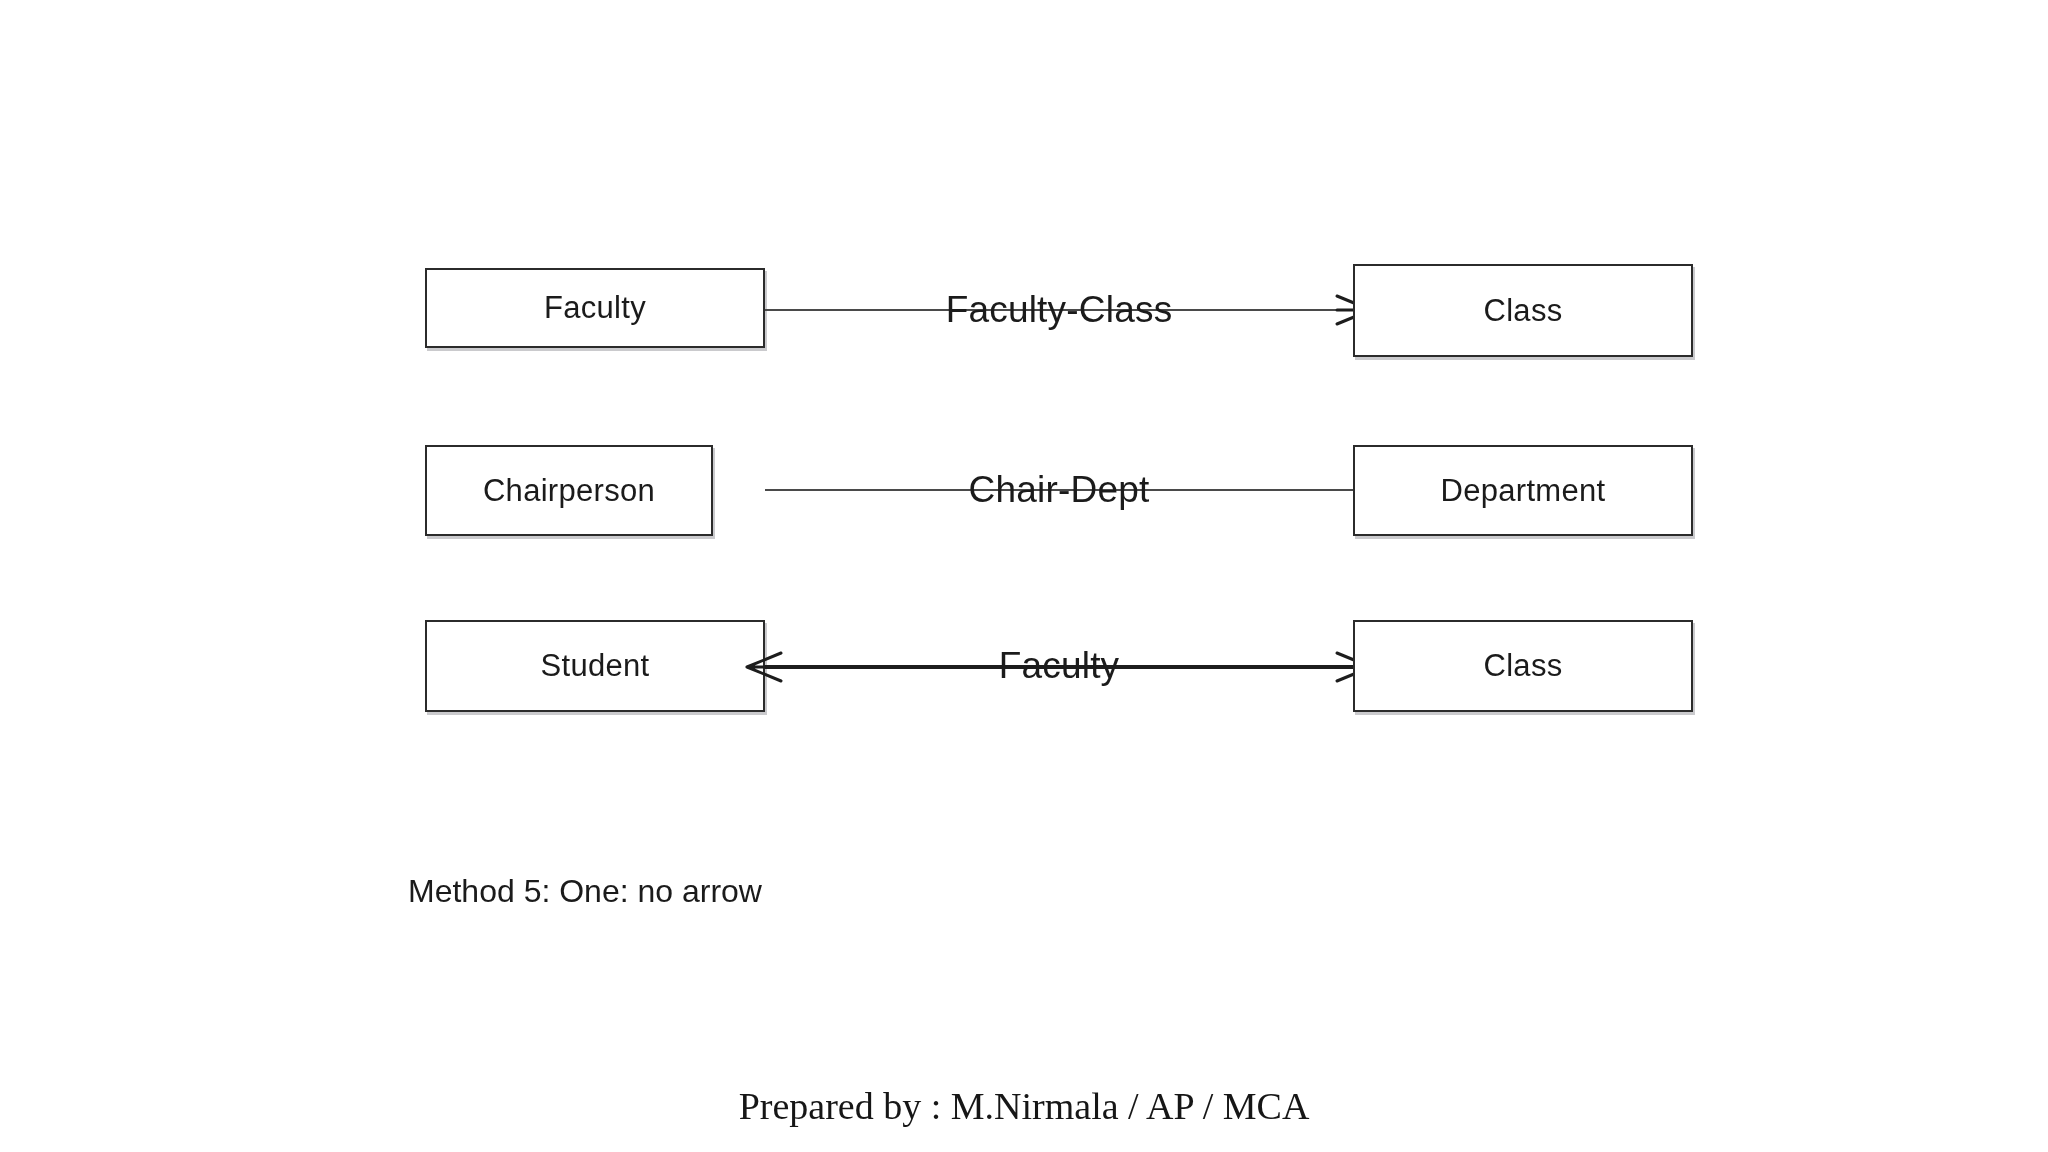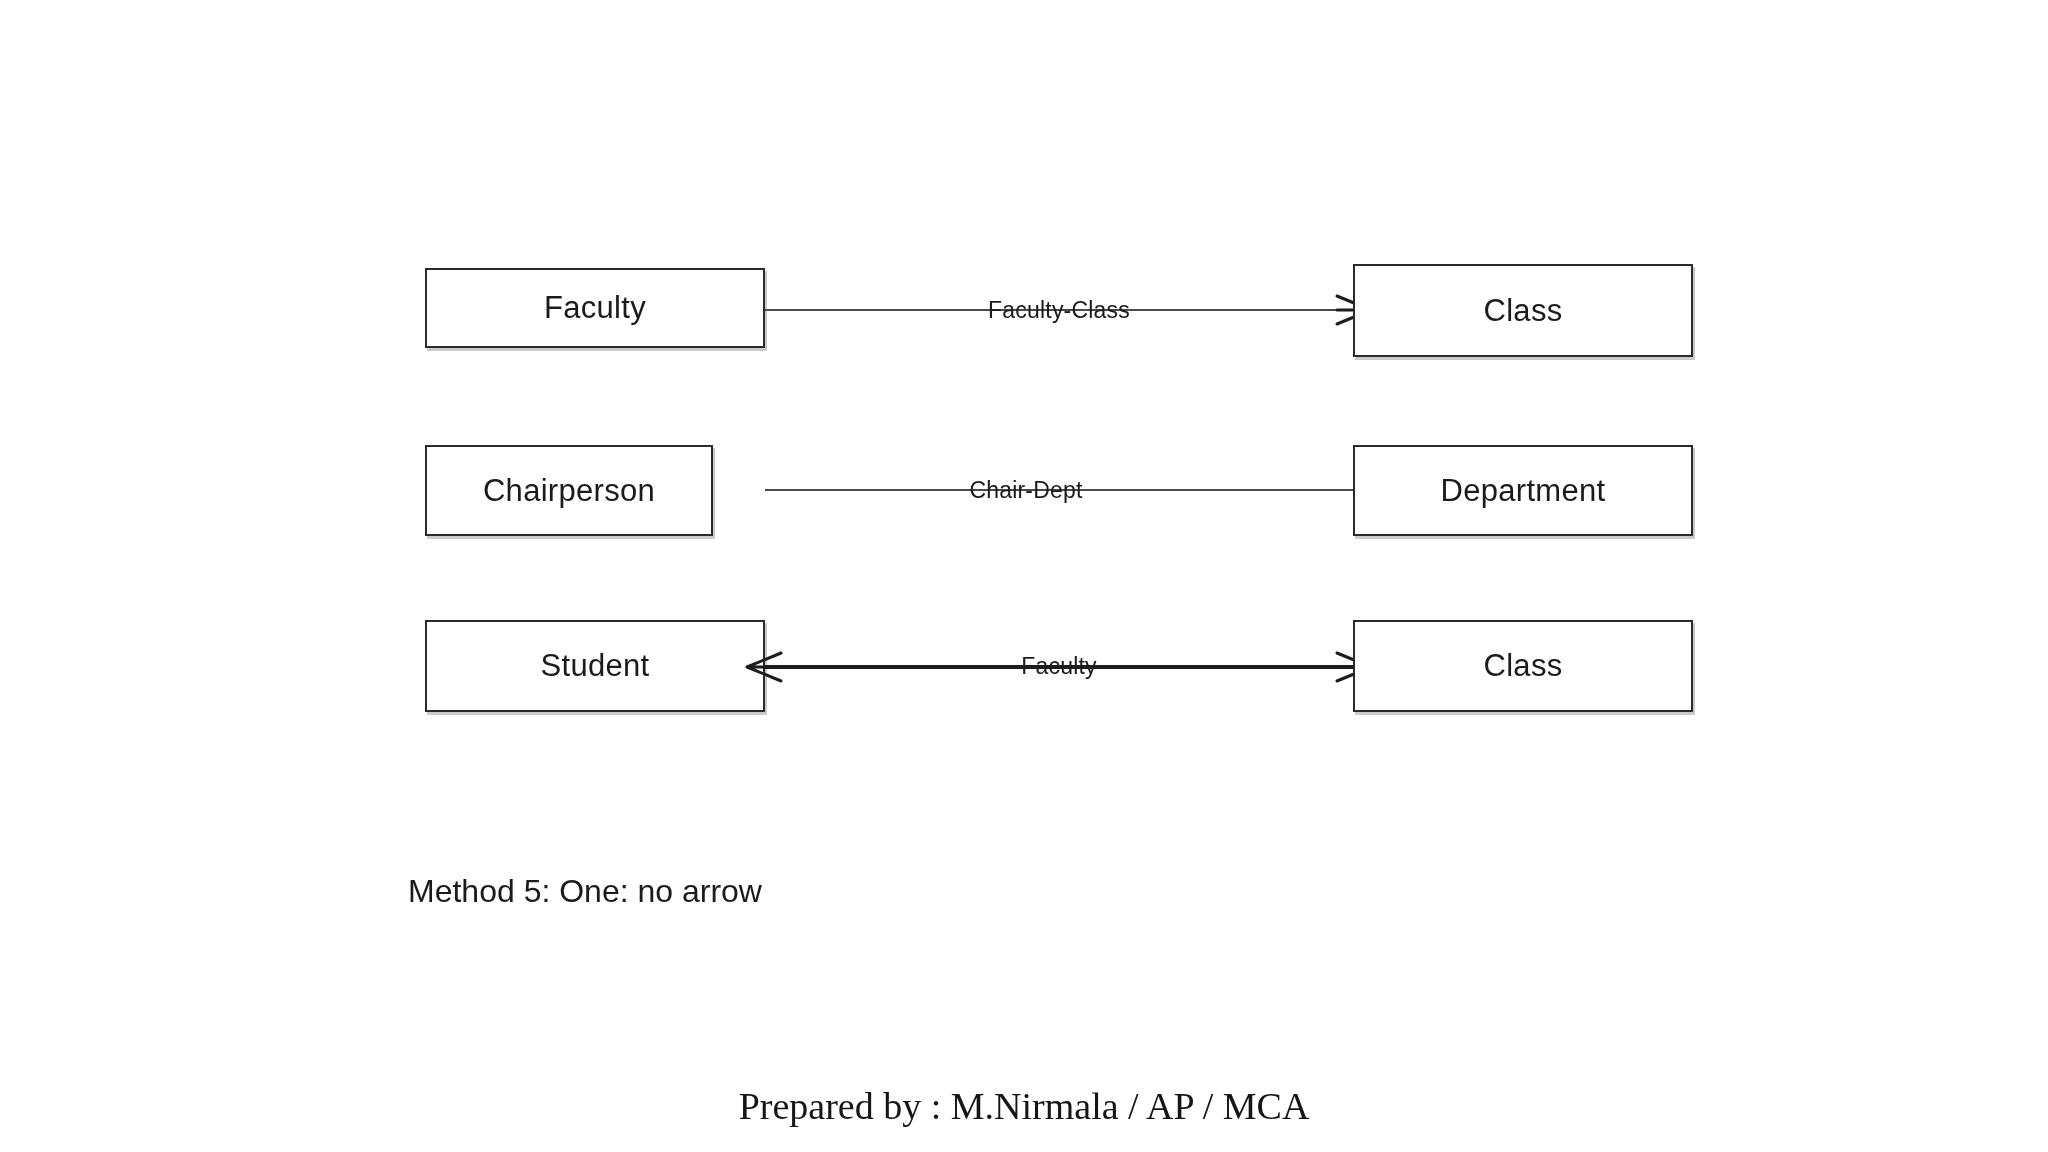--- a/index.html
+++ b/index.html
@@ -46,21 +46,21 @@
   .connector-line {
     position: absolute;
     background: #3a3a3a;
   }
   .connector-line.thin  { height: 2px; background: #4a4a4a; }
   .connector-line.thick { height: 4px; background: #1d1d1d; }
 
   .rel-label {
     position: absolute;
     font-family: "Liberation Sans", sans-serif;
-    font-size: 23px;
+    font-size: 37px;
     font-weight: 400;
     color: #1b1b1b;
     white-space: nowrap;
     transform: translate(-50%, -50%);
     letter-spacing: 0.2px;
   }
 
   .crowfoot {
     position: absolute;
     transform: translate(-50%, -50%);
@@ -110,21 +110,21 @@
   <div class="entity-box" style="left:1353px; top:264px; width:340px; height:93px;">
     <span class="entity-label">Class</span>
   </div>
 
   <div class="entity-box" style="left:425px; top:445px; width:288px; height:91px;">
     <span class="entity-label">Chairperson</span>
   </div>
 
   <div class="connector-line thin" style="left:765px; top:489px; width:588px;"></div>
 
-  <span class="rel-label" style="left:1026px; top:490px;">Chair-Dept</span>
+  <span class="rel-label" style="left:1059px; top:490px;">Chair-Dept</span>
 
   <div class="entity-box" style="left:425px; top:620px; width:340px; height:92px;">
     <span class="entity-label">Student</span>
   </div>
 
   <div class="entity-box" style="left:1353px; top:445px; width:340px; height:91px;">
     <span class="entity-label">Department</span>
   </div>
 
   <svg class="crowfoot" style="left:765px; top:667px;" width="44" height="40" viewBox="0 0 44 40">

